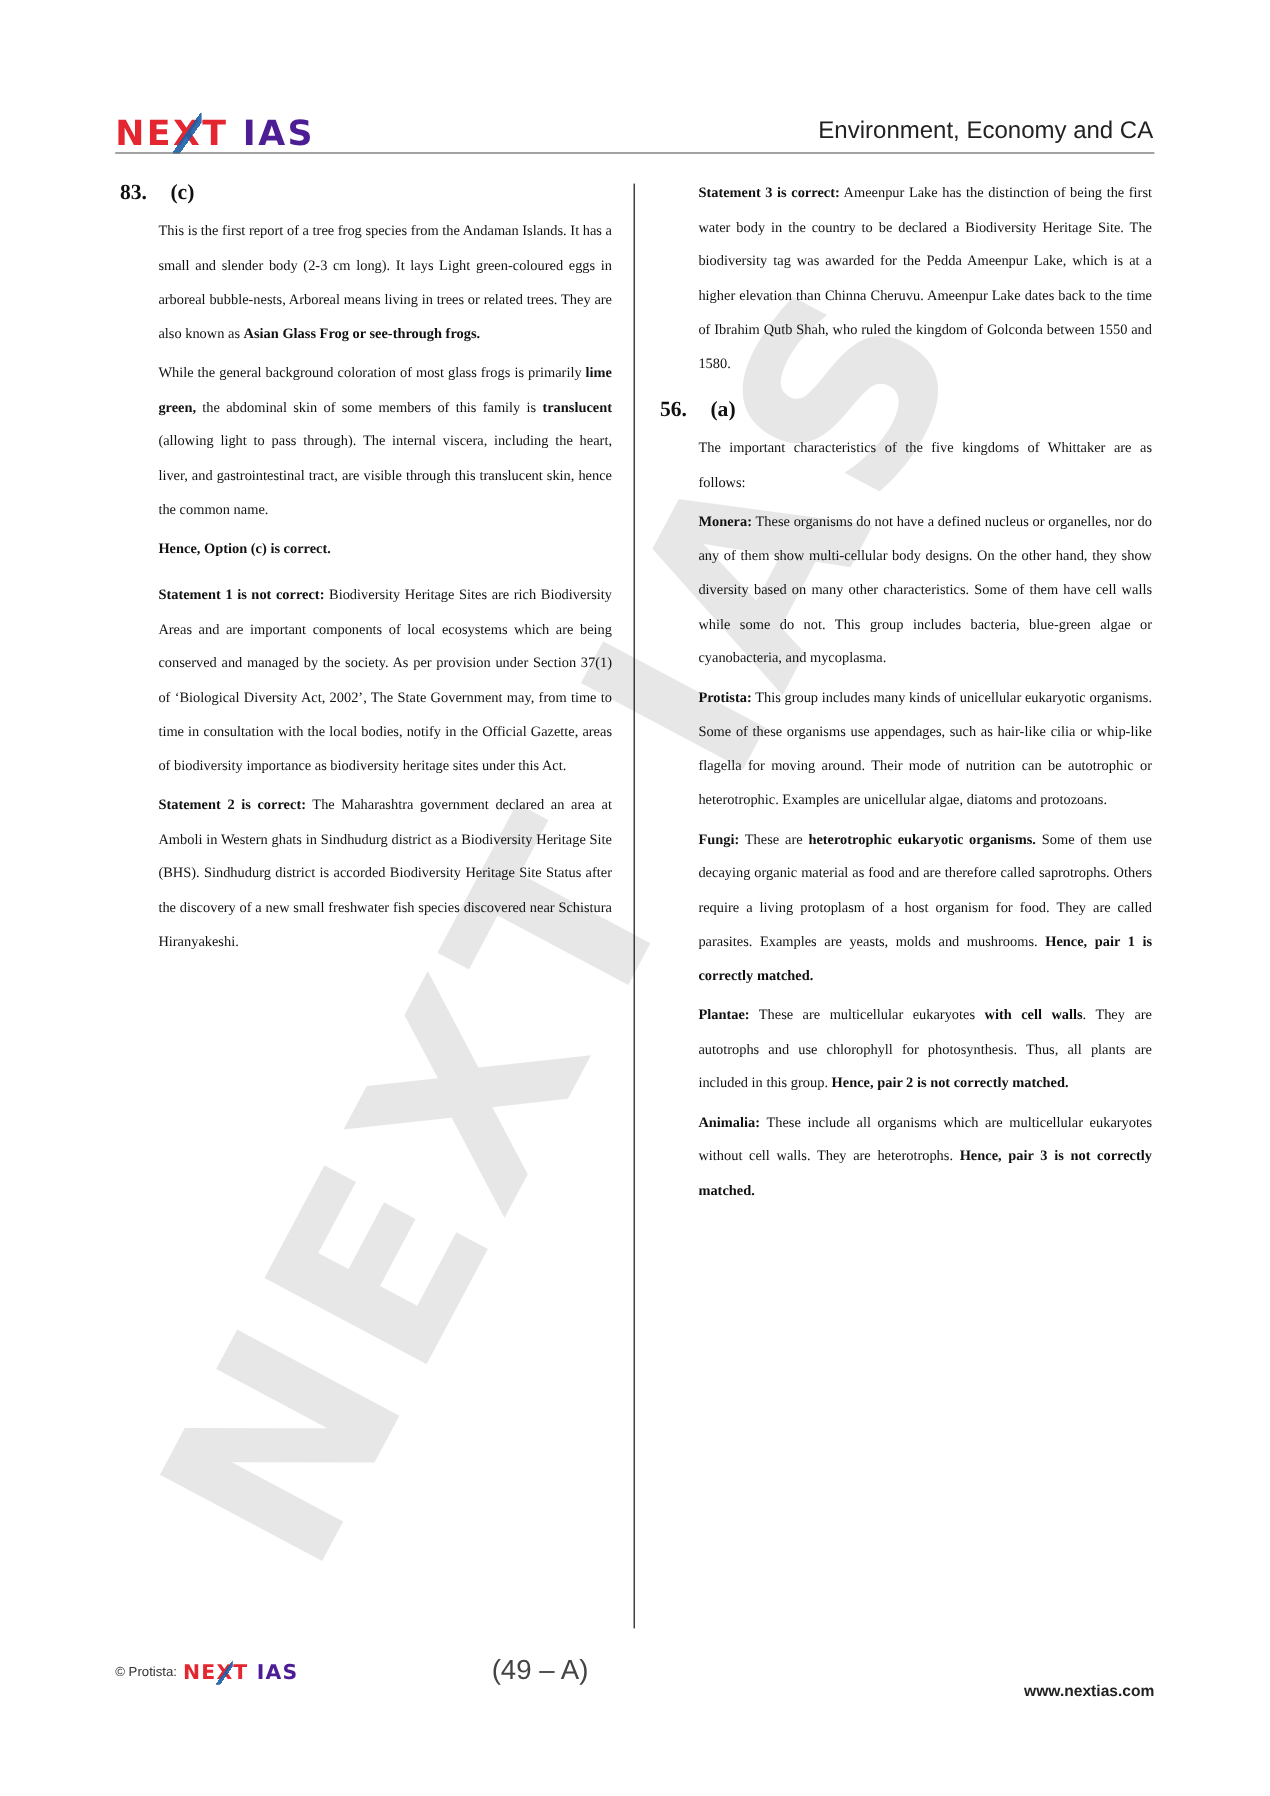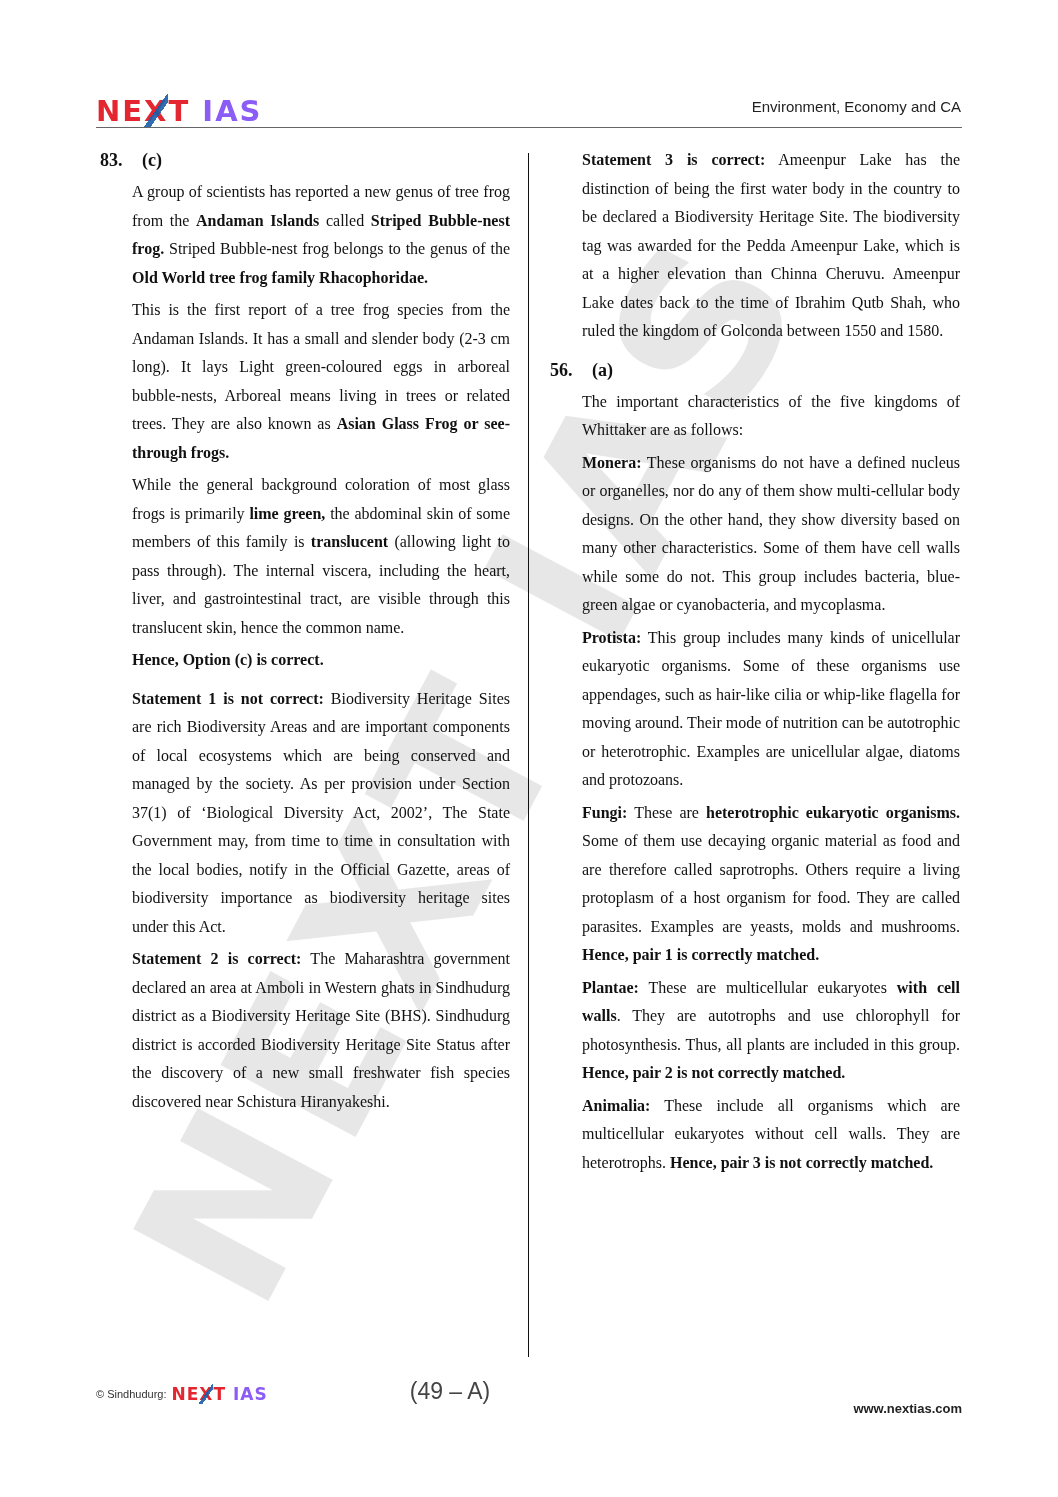--- a/index.html
+++ b/index.html
@@ -1,37 +1,37 @@
 <!DOCTYPE html>
 <html><head>
 <meta charset="utf-8">
 <style>
   html, body { margin: 0; padding: 0; background: #ffffff; }
   body { width: 1058px; height: 1497px; position: relative; overflow: hidden;
          font-family: "Liberation Serif", "DejaVu Serif", serif; color: #111; }
   .logo { position: absolute; font-family: "DejaVu Sans", "Liberation Sans", sans-serif;
           font-weight: bold; letter-spacing: 2px; white-space: nowrap; }
   .logo .next { color: #e3262f; }
-  .logo .ias { color: #8b5cf6; }
+  .logo .ias { color: #4c1d95; }
   .logo .x { color: #e3262f; position: relative; }
   .logo .x::after { content: ""; position: absolute; left: 0; right: 0; top: 0; bottom: 0;
           background: linear-gradient(to bottom right, transparent 48%, #1a5ea8 48%, #1a5ea8 62%, transparent 62%); opacity: 0.9; }
   #header-logo { left: 96px; top: 94px; font-size: 29px; }
   #header-title { position: absolute; right: 97px; top: 98px; font-family: "Liberation Sans", "DejaVu Sans", sans-serif;
-          font-size: 15px; color: #222; }
+          font-size: 20px; color: #222; }
   #header-rule { position: absolute; left: 96px; top: 127px; width: 866px; height: 1px; background: #666; }
   #column-divider { position: absolute; left: 528px; top: 153px; width: 1px; height: 1204px; background: #111; }
 
   .col { position: absolute; top: 146px; width: 420px; }
   #col-left { left: 90px; }
   #col-right { left: 540px; }
 
   .qhead { font-weight: bold; font-size: 18px; line-height: 28px; margin: 0 0 4px 10px; }
   .qhead .num { display: inline-block; width: 42px; }
-  .para { margin: 0 0 4px 42px; font-size: 16px; line-height: 28.5px; text-align: justify; }
+  .para { margin: 0 0 4px 42px; font-size: 12px; line-height: 28.5px; text-align: justify; }
   .para b { font-weight: bold; }
   .q { margin-bottom: 10px; }
 
   #watermark { position: absolute; left: 230px; top: 720px; transform: rotate(-62deg); transform-origin: center center;
           font-family: "DejaVu Sans", "Liberation Sans", sans-serif; font-weight: bold; font-size: 210px;
           color: #000; opacity: 0.09; white-space: nowrap; letter-spacing: 10px; pointer-events: none; width: 1000px;
           margin-left: -300px; }
 
   #footer-copyright { position: absolute; left: 96px; top: 1384px; font-family: "Liberation Sans", "DejaVu Sans", sans-serif;
           font-size: 11px; color: #333; display: flex; align-items: center; gap: 5px; }
@@ -54,21 +54,20 @@
 <div id="watermark">NEXT IAS</div>
 
 <div id="column-divider"></div>
 
 <div id="col-left" class="col">
   <div class="q">
     <div class="qhead">
       <span class="num">83.</span><span>(c)</span>
     </div>
     <div>
-        <p class="para">A group of scientists has reported a new genus of tree frog from the <b>Andaman Islands</b> called <b>Striped Bubble-nest frog.</b> Striped Bubble-nest frog belongs to the genus of the <b>Old World tree frog family Rhacophoridae.</b></p>
         <p class="para">This is the first report of a tree frog species from the Andaman Islands. It has a small and slender body (2-3 cm long). It lays Light green-coloured eggs in arboreal bubble-nests, Arboreal means living in trees or related trees. They are also known as <b>Asian Glass Frog or see-through frogs.</b></p>
         <p class="para">While the general background coloration of most glass frogs is primarily <b>lime green,</b> the abdominal skin of some members of this family is <b>translucent</b> (allowing light to pass through). The internal viscera, including the heart, liver, and gastrointestinal tract, are visible through this translucent skin, hence the common name.</p>
         <p class="para"><b>Hence, Option (c) is correct.</b></p>
       </div>
   </div>
   <div class="q">
     <div>
         <p class="para"><b>Statement 1 is not correct:</b> Biodiversity Heritage Sites are rich Biodiversity Areas and are important components of local ecosystems which are being conserved and managed by the society. As per provision under Section 37(1) of ‘Biological Diversity Act, 2002’, The State Government may, from time to time in consultation with the local bodies, notify in the Official Gazette, areas of biodiversity importance as biodiversity heritage sites under this Act.</p>
         <p class="para"><b>Statement 2 is correct:</b> The Maharashtra government declared an area at Amboli in Western ghats in Sindhudurg district as a Biodiversity Heritage Site (BHS). Sindhudurg district is accorded Biodiversity Heritage Site Status after the discovery of a new small freshwater fish species discovered near Schistura Hiranyakeshi.</p>
       </div>
@@ -90,20 +89,20 @@
         <p class="para"><b>Monera:</b> These organisms do not have a defined nucleus or organelles, nor do any of them show multi-cellular body designs. On the other hand, they show diversity based on many other characteristics. Some of them have cell walls while some do not. This group includes bacteria, blue-green algae or cyanobacteria, and mycoplasma.</p>
         <p class="para"><b>Protista:</b> This group includes many kinds of unicellular eukaryotic organisms. Some of these organisms use appendages, such as hair-like cilia or whip-like flagella for moving around. Their mode of nutrition can be autotrophic or heterotrophic. Examples are unicellular algae, diatoms and protozoans.</p>
         <p class="para"><b>Fungi:</b> These are <b>heterotrophic eukaryotic organisms.</b> Some of them use decaying organic material as food and are therefore called saprotrophs. Others require a living protoplasm of a host organism for food. They are called parasites. Examples are yeasts, molds and mushrooms. <b>Hence, pair 1 is correctly matched.</b></p>
         <p class="para"><b>Plantae:</b> These are multicellular eukaryotes <b>with cell walls</b>. They are autotrophs and use chlorophyll for photosynthesis. Thus, all plants are included in this group. <b>Hence, pair 2 is not correctly matched.</b></p>
         <p class="para"><b>Animalia:</b> These include all organisms which are multicellular eukaryotes without cell walls. They are heterotrophs. <b>Hence, pair 3 is not correctly matched.</b></p>
       </div>
   </div>
 </div>
 
 <div id="footer-copyright">
-  <span>© Sindhudurg:</span>
+  <span>© Protista:</span>
   <span class="logo">
     <span class="next">NE</span><span class="x">X</span><span class="next">T</span>
     <span class="ias">IAS</span>
   </span>
 </div>
 <div id="footer-page">(49 – A)</div>
 <div id="footer-url">www.nextias.com</div>
 
 </body></html>

